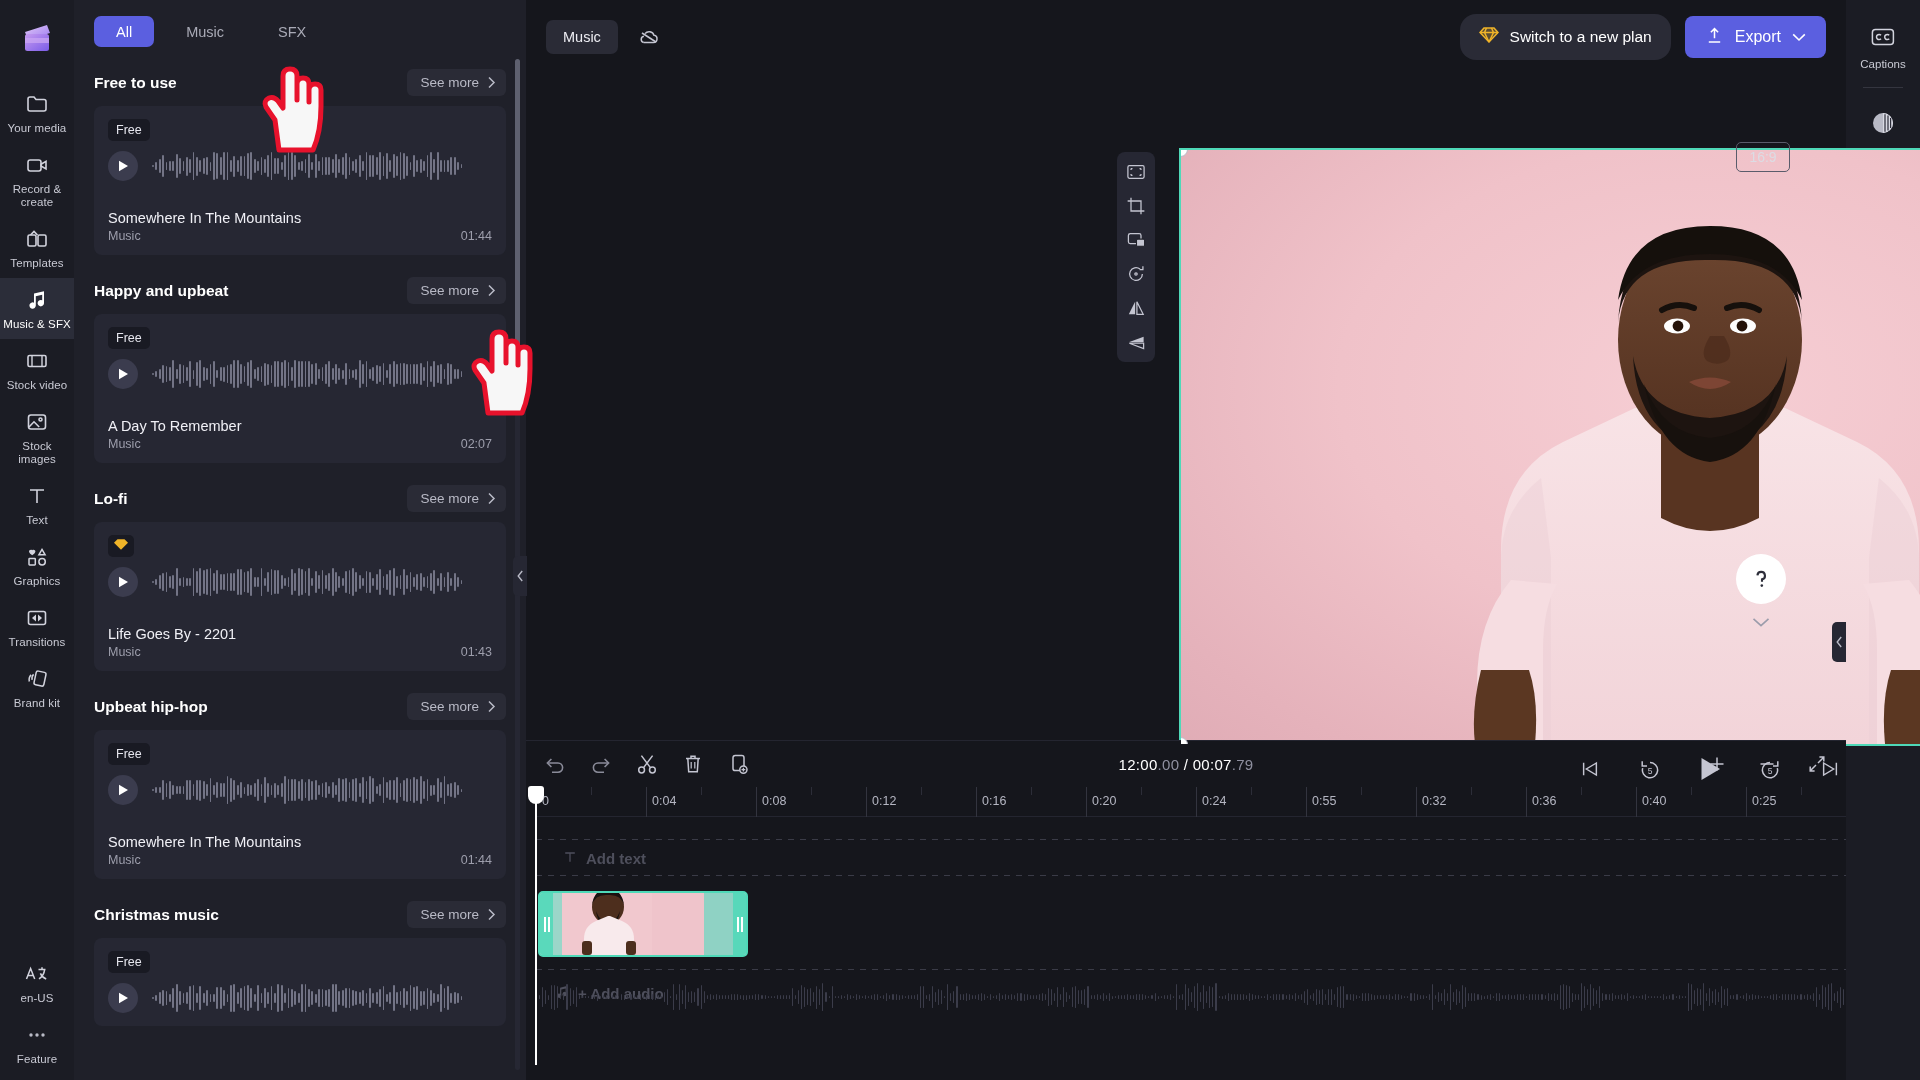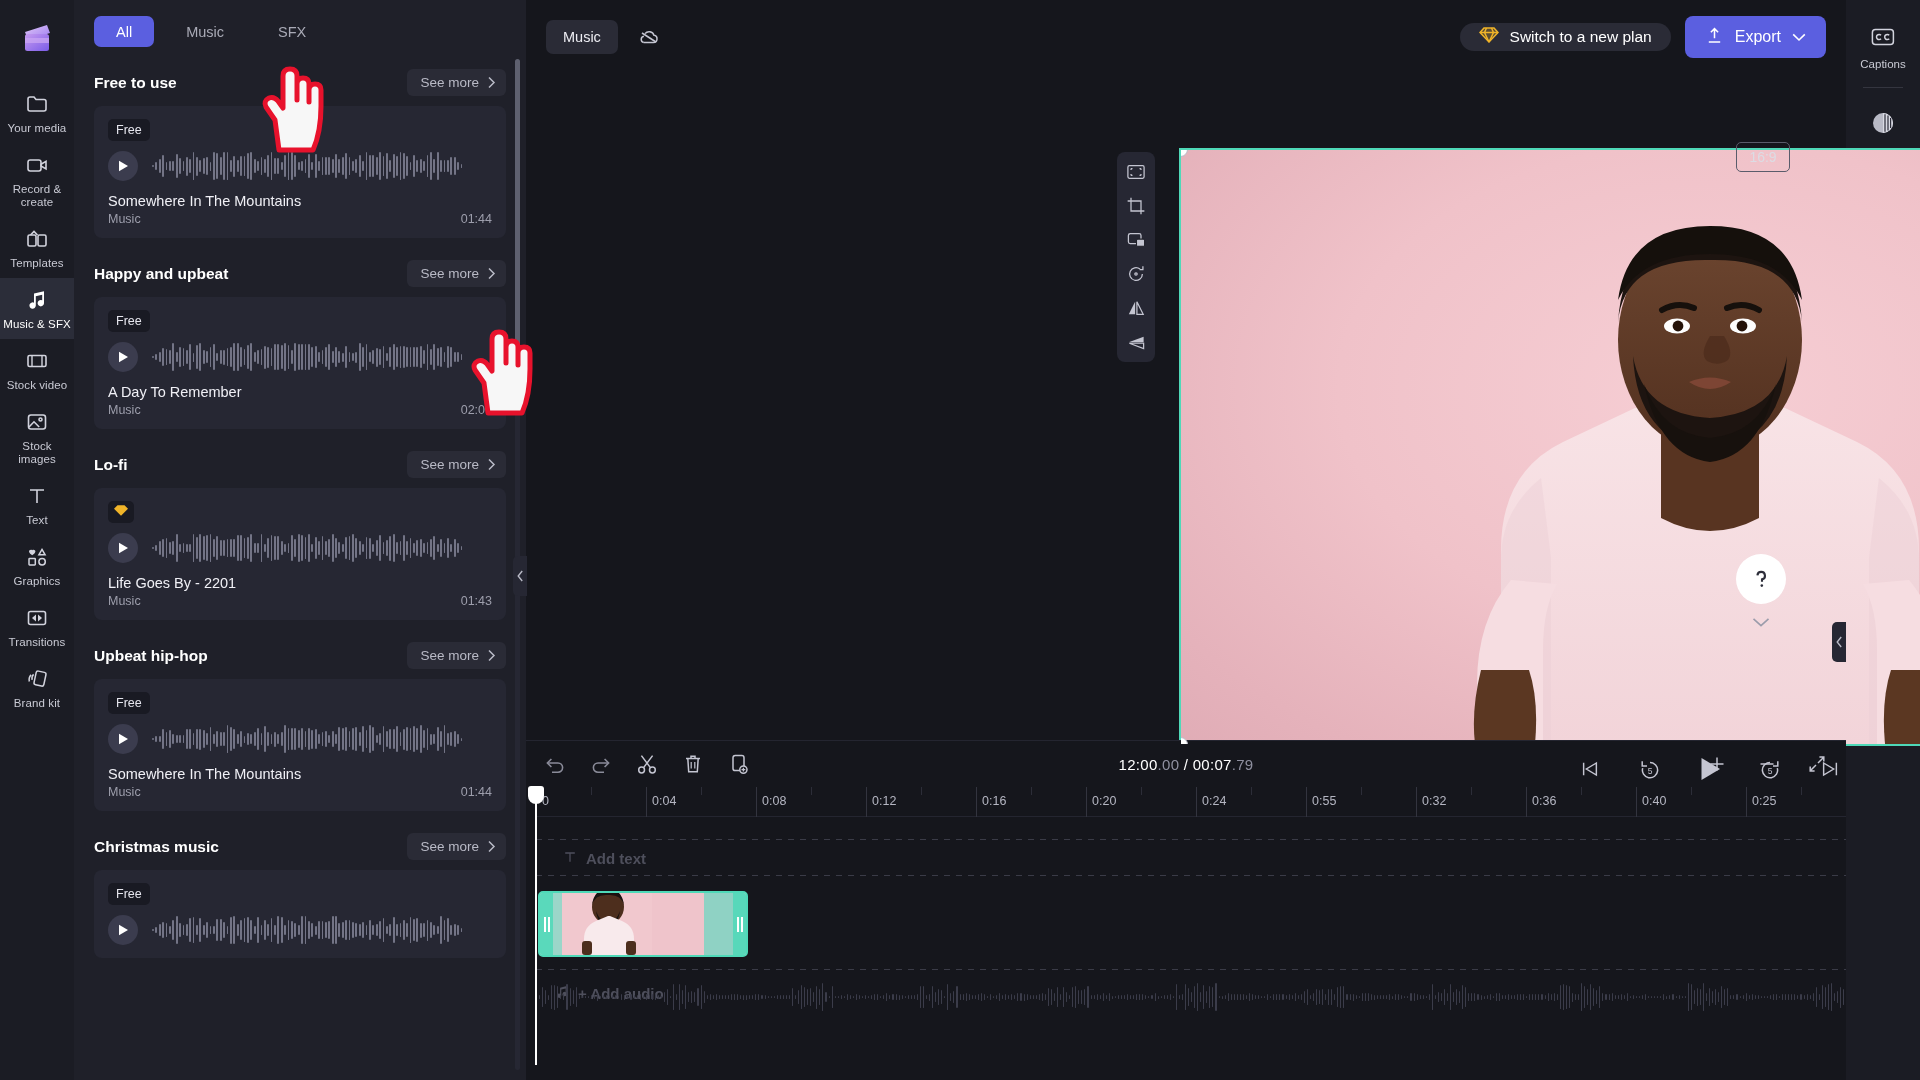--- a/index.html
+++ b/index.html
@@ -74,21 +74,21 @@
   }
   .badge.prem { padding: 0 6px; }
   .track-row { display:flex; align-items:center; gap: 14px; margin-top: 9px; }
   .play-btn {
     width: 30px; height: 30px; border-radius: 50%; background: #3b3c4e;
     display:flex; align-items:center; justify-content:center; flex: 0 0 30px;
     cursor: pointer;
   }
   .wave { flex: 1; height: 32px; display:flex; align-items:center; gap: 1.6px; overflow: hidden; }
   .wave i { display:block; width: 1.8px; background: #8d8fa3; opacity:.75; border-radius: 1px; }
-  .track-name { font-size: 14.5px; color: #f0f0f6; margin-top: 11px; }
+  .track-name { font-size: 14.5px; color: #f0f0f6; margin-top: 28px; }
   .track-meta { display:flex; justify-content: space-between; margin-top: 3px; }
   .track-meta span { font-size: 12.5px; color: #9d9eac; }
 
   .panel-scrollbar {
     position: absolute; right: 6px; top: 12px; width: 5px; height: 290px;
     background: #5e606f; border-radius: 3px;
   }
   .panel-track {
     position: absolute; right: 6px; top: 12px; width: 5px; bottom: 10px;
     background: #262733; border-radius: 3px;
@@ -103,21 +103,21 @@
   .stage { flex: 1; display:flex; flex-direction: column; background: #15161c; position: relative; }
   .topbar { height: 74px; display:flex; align-items:center; padding: 0 20px; gap: 14px; }
   .chip {
     height: 34px; padding: 0 17px; border-radius: 7px; background: #2a2b36;
     font-size: 14.5px; color: #ececf2; display:flex; align-items:center; cursor:pointer;
   }
   .icon-btn { width: 34px; height: 34px; display:flex; align-items:center;
               justify-content:center; cursor:pointer; border-radius: 6px; }
   .topbar-right { margin-left: auto; display:flex; align-items:center; gap: 14px; }
   .plan-btn {
-    height: 28px; padding: 0 19px; border-radius: 16px; background: #2a2b36;
+    height: 46px; padding: 0 19px; border-radius: 16px; background: #2a2b36;
     display:flex; align-items:center; gap: 11px; font-size: 15.5px; color: #fff; cursor:pointer;
   }
   .export-btn {
     height: 42px; padding: 0 20px; border-radius: 8px; background: #5b5fe0;
     display:flex; align-items:center; gap: 11px; font-size: 16px; color: #fff;
     cursor: pointer; font-weight: 500;
   }
 
   .preview-zone { flex: 1; position: relative; display:flex; align-items:flex-start;
                   justify-content:center; }
@@ -338,20 +338,41 @@
     <div class="rail-item">
       <span class="ico">
         <svg width="24" height="24" viewBox="0 0 24 24" fill="none" stroke="#d2d3dd" stroke-width="1.5">
           <rect x="10" y="4.6" width="10" height="14" rx="2" transform="rotate(12 15 11.6)"></rect>
           <path d="M8.6 7.4c-1.3 1.2-1.9 3.3-1.5 5.4M6.1 7.9c-1.6 1.5-2.3 4-1.8 6.6"></path>
         </svg>
       </span>
       <span class="lbl">Brand kit</span>
     </div>
 
+    <div class="rail-bottom">
+      <div class="rail-item">
+        <span class="ico">
+          <svg width="26" height="24" viewBox="0 0 26 24" fill="none" stroke="#d2d3dd" stroke-width="1.5">
+            <path d="M2.5 17 6.6 6.5 10.7 17M4 13.6h5.2"></path>
+            <path d="M14.5 7.6h7M18 5.3v2.3M20.6 7.6c-.4 4-2.6 7.3-5.6 9.2M16.4 11.4c1.2 2.8 3.3 4.7 5.8 5.6"></path>
+          </svg>
+        </span>
+        <span class="lbl">en-US</span>
+      </div>
+      <div class="rail-item">
+        <span class="ico">
+          <svg width="24" height="24" viewBox="0 0 24 24" fill="#b9bac6">
+            <circle cx="6" cy="12" r="1.7"></circle>
+              <circle cx="12" cy="12" r="1.7"></circle>
+              <circle cx="18" cy="12" r="1.7"></circle>
+          </svg>
+        </span>
+        <span class="lbl">Feature</span>
+      </div>
+    </div>
   </div>
 
   <div class="panel">
 
     <div class="seg-row">
       <div class="seg sel">All</div>
       <div class="seg">Music</div>
       <div class="seg">SFX</div>
     </div>
 

